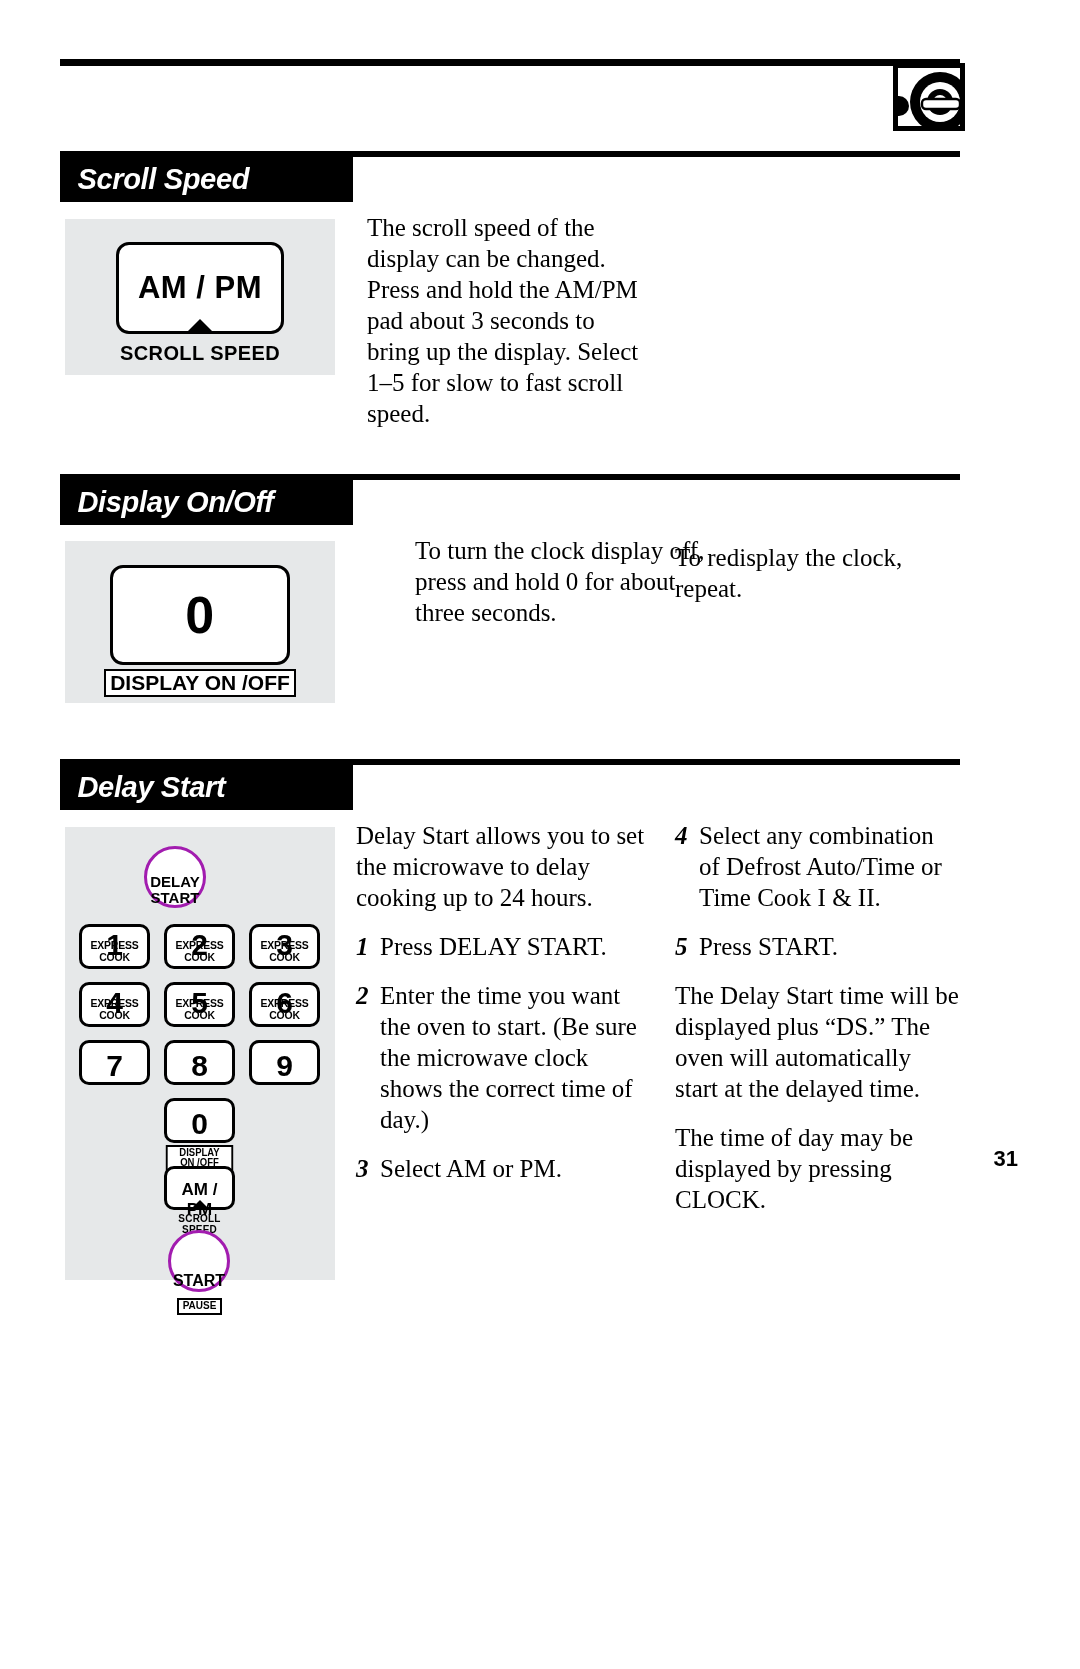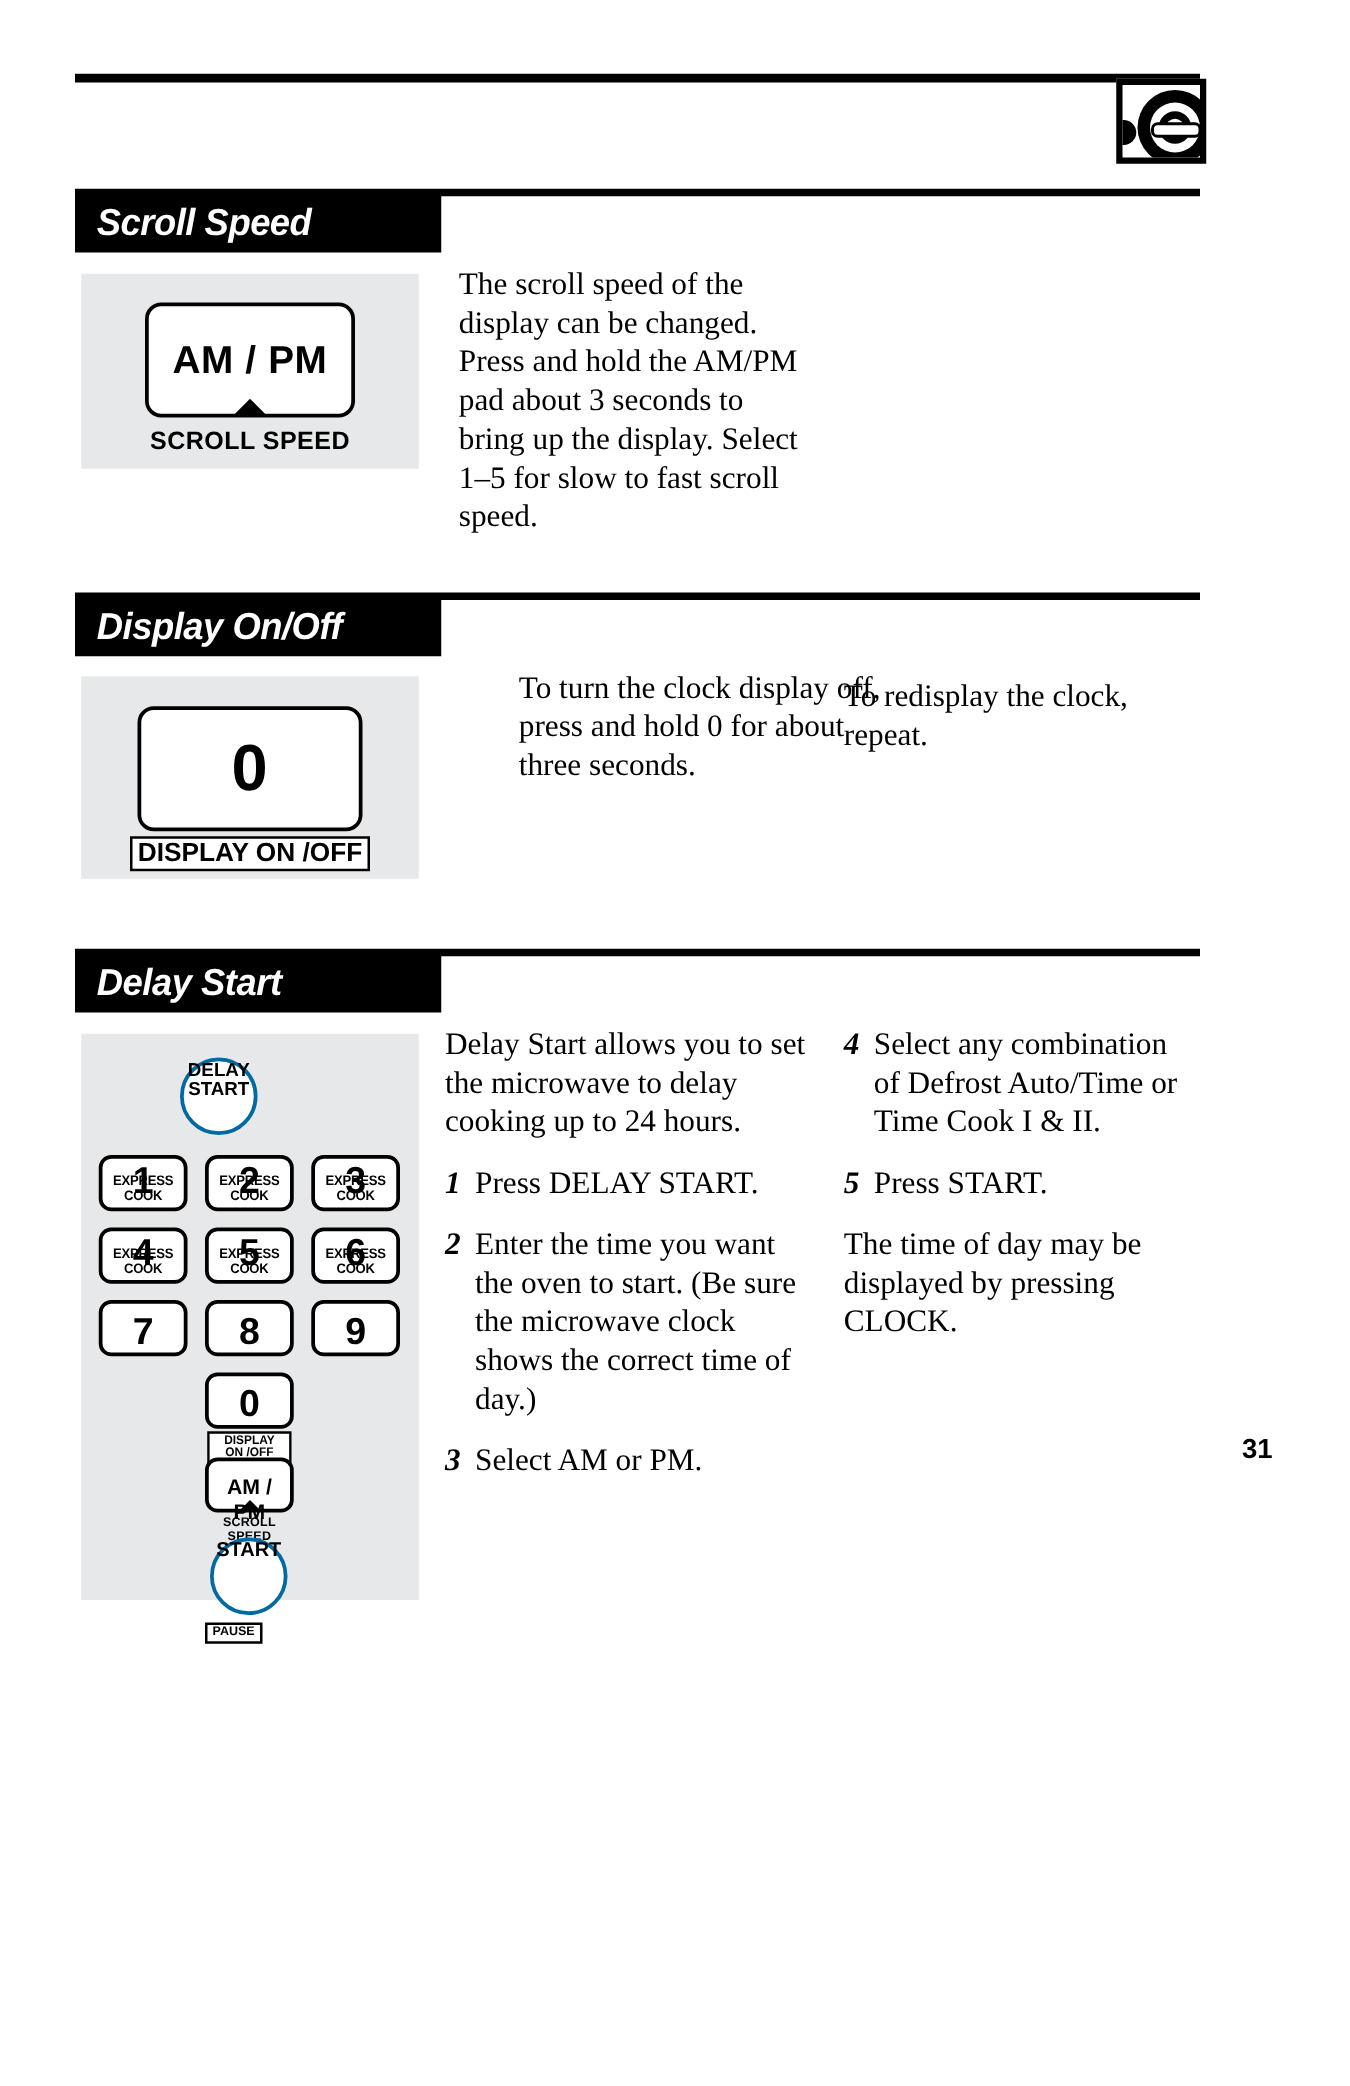--- a/index.html
+++ b/index.html
@@ -79,22 +79,22 @@
   .body-text p{margin:0 0 18px 0;}
   .step{position:relative;padding-left:24px;margin:0 0 18px 0;}
   .step .num{
     position:absolute;left:0;top:0;
     font-family:"Liberation Serif", serif;
     font-weight:bold;font-style:italic;
   }
 
   
   .circle-key{
-    position:absolute;border:3px solid #0369a1;border-radius:50%;background:#fff;
-    display:flex;align-items:flex-start;justify-content:center;text-align:center;
+    position:absolute;border:3px solid #a21caf;border-radius:50%;background:#fff;
+    display:flex;align-items:flex-end;justify-content:center;text-align:center;
     font-family:"Liberation Sans", sans-serif;font-weight:bold;
     line-height:1.02;box-sizing:border-box;
   }
   .num-key{
     position:absolute;background:#fff;border:3px solid #000;border-radius:10px;
     box-sizing:border-box;
   }
   .num-key .digit{
     position:absolute;left:0;right:0;top:2px;text-align:center;
     font-family:"Liberation Sans", sans-serif;font-weight:bold;font-size:30px;line-height:32px;
@@ -229,21 +229,21 @@
       <div style="position:absolute;left:0;right:0;top:11px;text-align:center;
                   font-family:'Liberation Sans',sans-serif;font-weight:bold;font-size:17px;">AM / PM</div>
       <div class="notch" style="bottom:-1px;border-left-width:8px;border-right-width:8px;border-bottom-width:8px;"></div>
     </div>
     <div style="position:absolute;left:99px;width:71px;top:386px;text-align:center;
                 font-family:'Liberation Sans',sans-serif;font-weight:bold;font-size:10px;letter-spacing:0.2px;">SCROLL SPEED</div>
 
     <div class="circle-key" style="left:103px;top:403px;width:62px;height:62px;font-size:16px;">
       <span>START</span>
     </div>
-    <div style="position:absolute;left:99px;width:71px;top:468px;text-align:left;">
+    <div style="position:absolute;left:99px;width:71px;top:468px;text-align:center;">
       <span class="boxed-label" style="font-size:10px;">PAUSE</span>
     </div>
   </div>
 
   <div class="body-text" style="left:356px;top:820px;width:290px;">
     <p>Delay Start allows you to set the microwave to delay cooking up to 24 hours.</p>
     <div class="step">
       <span class="num">1</span>
       <span>Press DELAY START.</span>
     </div>
@@ -259,18 +259,19 @@
 
   <div class="body-text" style="left:675px;top:820px;width:285px;">
     <div class="step">
       <span class="num">4</span>
       <span>Select any combination of Defrost Auto/Time or Time Cook I &amp; II.</span>
     </div>
     <div class="step">
       <span class="num">5</span>
       <span>Press START.</span>
     </div>
+    <p>The Delay Start time will be displayed plus “DS.” The oven will automatically start at the delayed time.</p>
     <p>The time of day may be displayed by pressing CLOCK.</p>
   </div>
 
   <div class="page-num">31</div>
 
 </div>
 
 </body></html>

